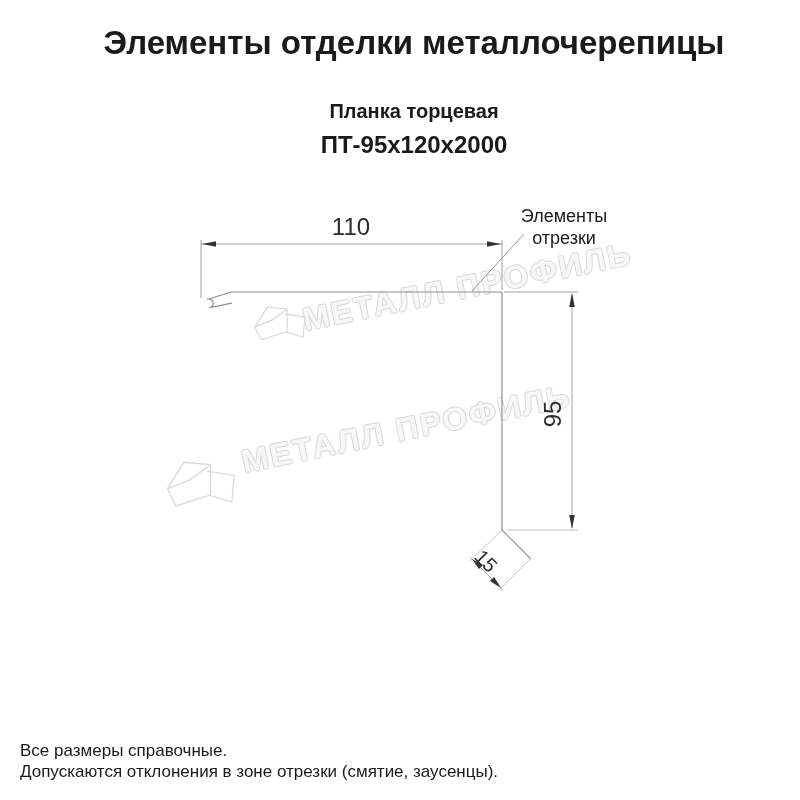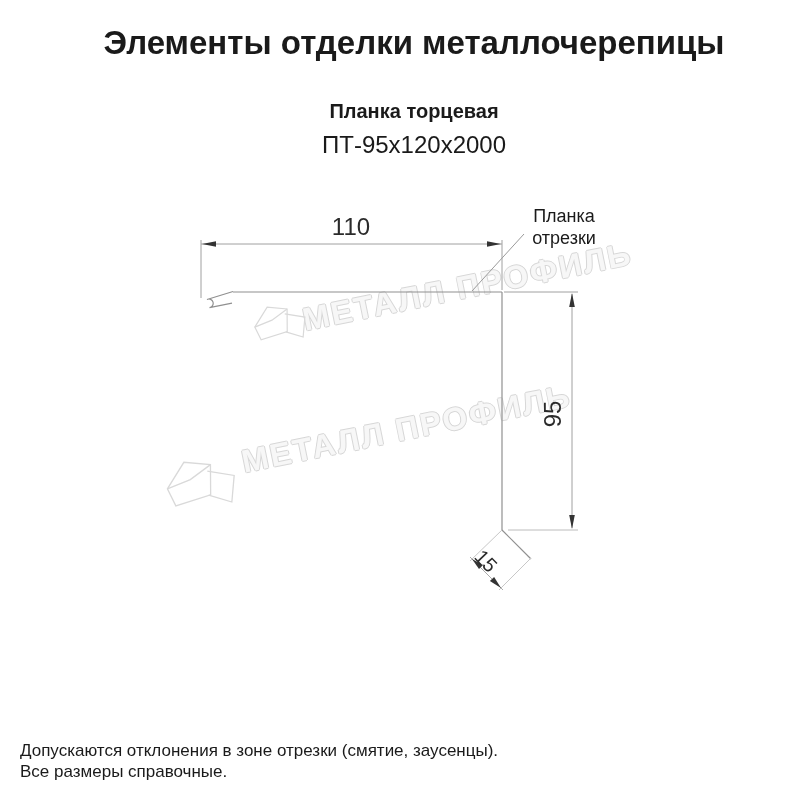--- a/index.html
+++ b/index.html
@@ -1,21 +1,21 @@
 <!DOCTYPE html>
 <html><head>
 <meta charset="utf-8">
 <style>
   html,body{margin:0;padding:0;background:#ffffff;}
   .canvas{position:relative;width:800px;height:800px;background:#fff;overflow:hidden;
           font-family:"Liberation Sans", sans-serif;color:#1a1a1a;}
   .centered{position:absolute;left:0;right:0;text-align:center;white-space:nowrap;padding-left:28px;}
   .title{top:23px;font-size:33px;line-height:40px;font-weight:bold;}
   .sub1{top:96px;font-size:20px;line-height:30px;font-weight:bold;}
-  .sub2{top:130px;font-size:24px;line-height:30px;font-weight:normal;}
+  .sub2{top:130px;font-size:24px;line-height:30px;font-weight:bold;}
   .draw{position:absolute;left:0;top:0;width:800px;height:800px;}
   .dim{position:absolute;font-size:24px;color:#2b2b2b;text-align:center;white-space:nowrap;}
   .dim120{left:321px;top:214px;width:60px;height:26px;line-height:26px;}
   .dim95{left:531px;top:401px;width:44px;height:26px;line-height:26px;transform:rotate(-90deg);}
   .dim15{left:466px;top:549px;width:40px;height:24px;line-height:24px;font-size:20px;transform:rotate(46deg);}
   .facelabel{position:absolute;left:512px;top:205px;width:104px;text-align:center;
              font-size:18px;line-height:22px;color:#1a1a1a;}
   .wm{position:absolute;font-weight:bold;font-size:32px;line-height:40px;letter-spacing:2px;
       white-space:nowrap;color:#f7f7f7;
       text-shadow:1px 0 #d7d7d7,-1px 0 #d7d7d7,0 1px #d7d7d7,0 -1px #d7d7d7;
@@ -87,22 +87,22 @@
       <polygon points="472,559 483.1,564.9 479,569"></polygon>
       <polygon points="501,588 494.1,576.9 489.9,581.1"></polygon>
     </g>
   </svg>
 
   <div class="dim dim120">110</div>
   <div class="dim dim95">95</div>
   <div class="dim dim15">15</div>
 
   <div class="facelabel">
-    <div>Планка</div>
+    <div>Элементы</div>
     <div>отрезки</div>
   </div>
 
   <div class="footer">
+    <div>Все размеры справочные.</div>
     <div>Допускаются отклонения в зоне отрезки (смятие, заусенцы).</div>
-    <div>Все размеры справочные.</div>
   </div>
 
 </div>
 
 </body></html>

